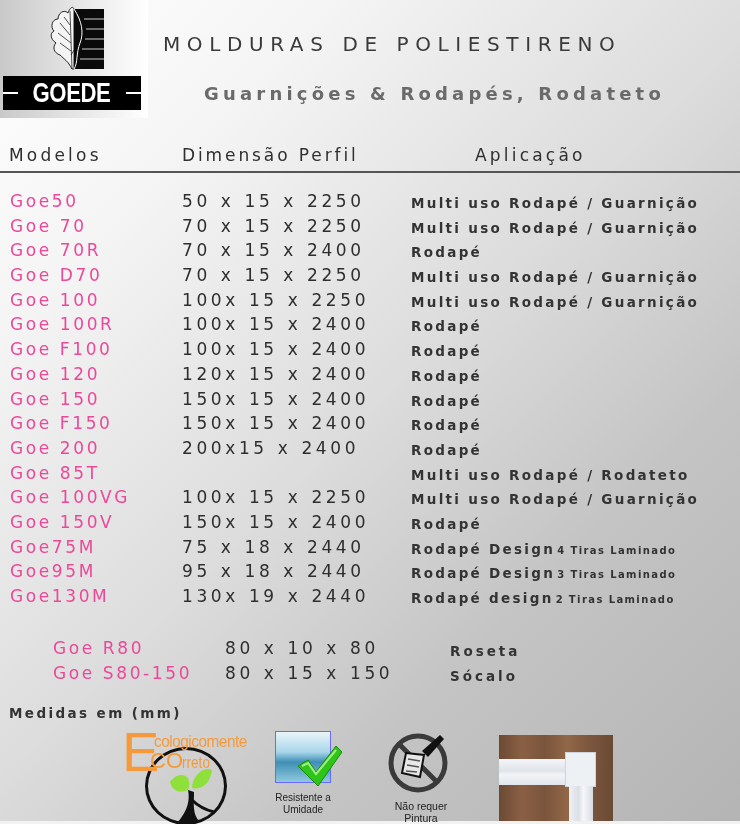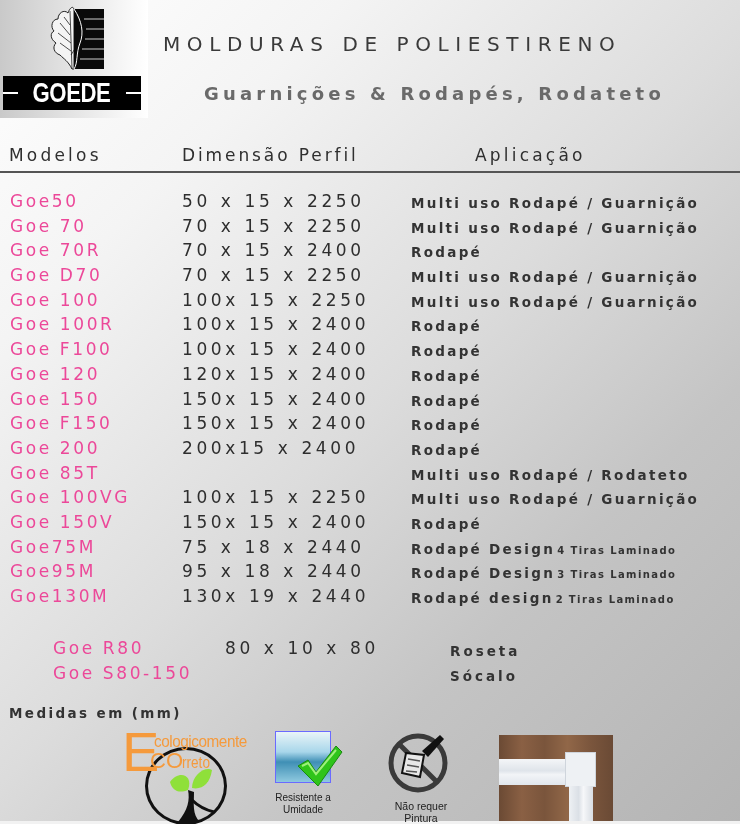--- a/index.html
+++ b/index.html
@@ -234,20 +234,21 @@
   </div>
 
 <div class="rows2" id="rows2">
     <div class="row">
       <span class="cell c-model">Goe R80</span>
       <span class="cell c-dim">80 x 10 x 80</span>
       <span class="cell c-app">Roseta</span>
     </div>
     <div class="row">
       <span class="cell c-model">Goe S80-150</span>
+      <span class="cell c-dim">80 x 15 x 150</span>
       <span class="cell c-app">Sócalo</span>
     </div>
   </div>
 
 <div class="note">Medidas em (mm)</div>
 
 <div class="badge eco">
   <div class="eco-circle"></div>
   <svg style="position:absolute;left:30px;top:30px;" width="80" height="64" viewBox="0 0 80 64">
     <path d="M22 22 C30 10, 46 14, 40 30 C30 34, 24 30, 22 22 Z" fill="#8fe03a"></path>

